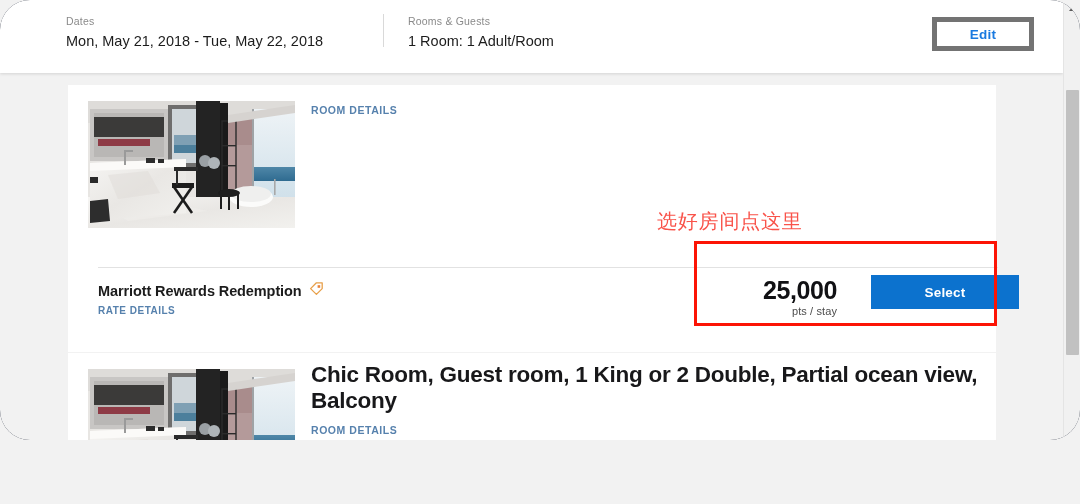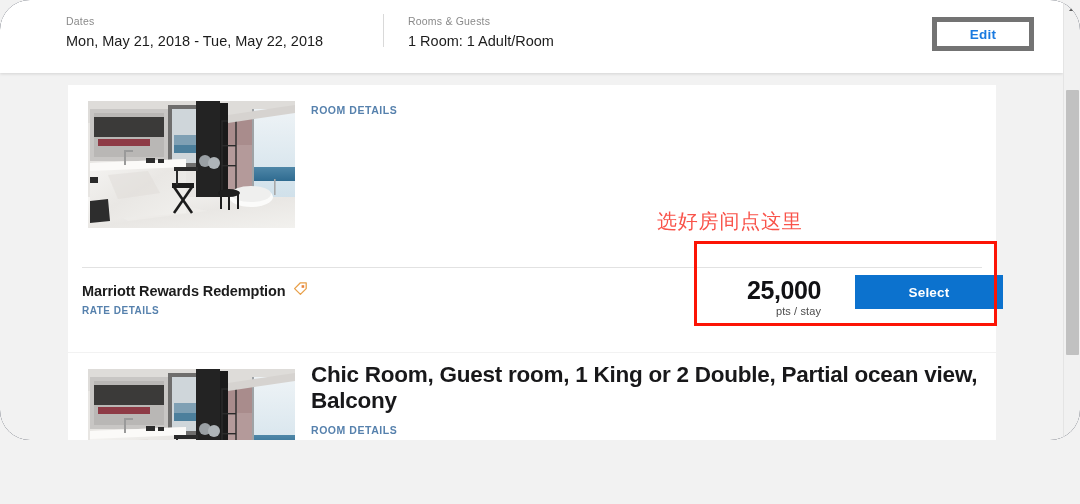--- a/index.html
+++ b/index.html
@@ -148,21 +148,21 @@
     font-size: 10.5px;
     font-weight: bold;
     color: #5681ad;
     letter-spacing: 0.55px;
     cursor: pointer;
   }
 
   
   .rate-row {
     position: absolute;
-    left: 0;
+    left: 16px;
     top: 158px;
     width: 928px;
     height: 109px;
   }
 
   .rate-divider {
     position: absolute;
     left: 14px;
     top: 24px;
     width: 900px;

